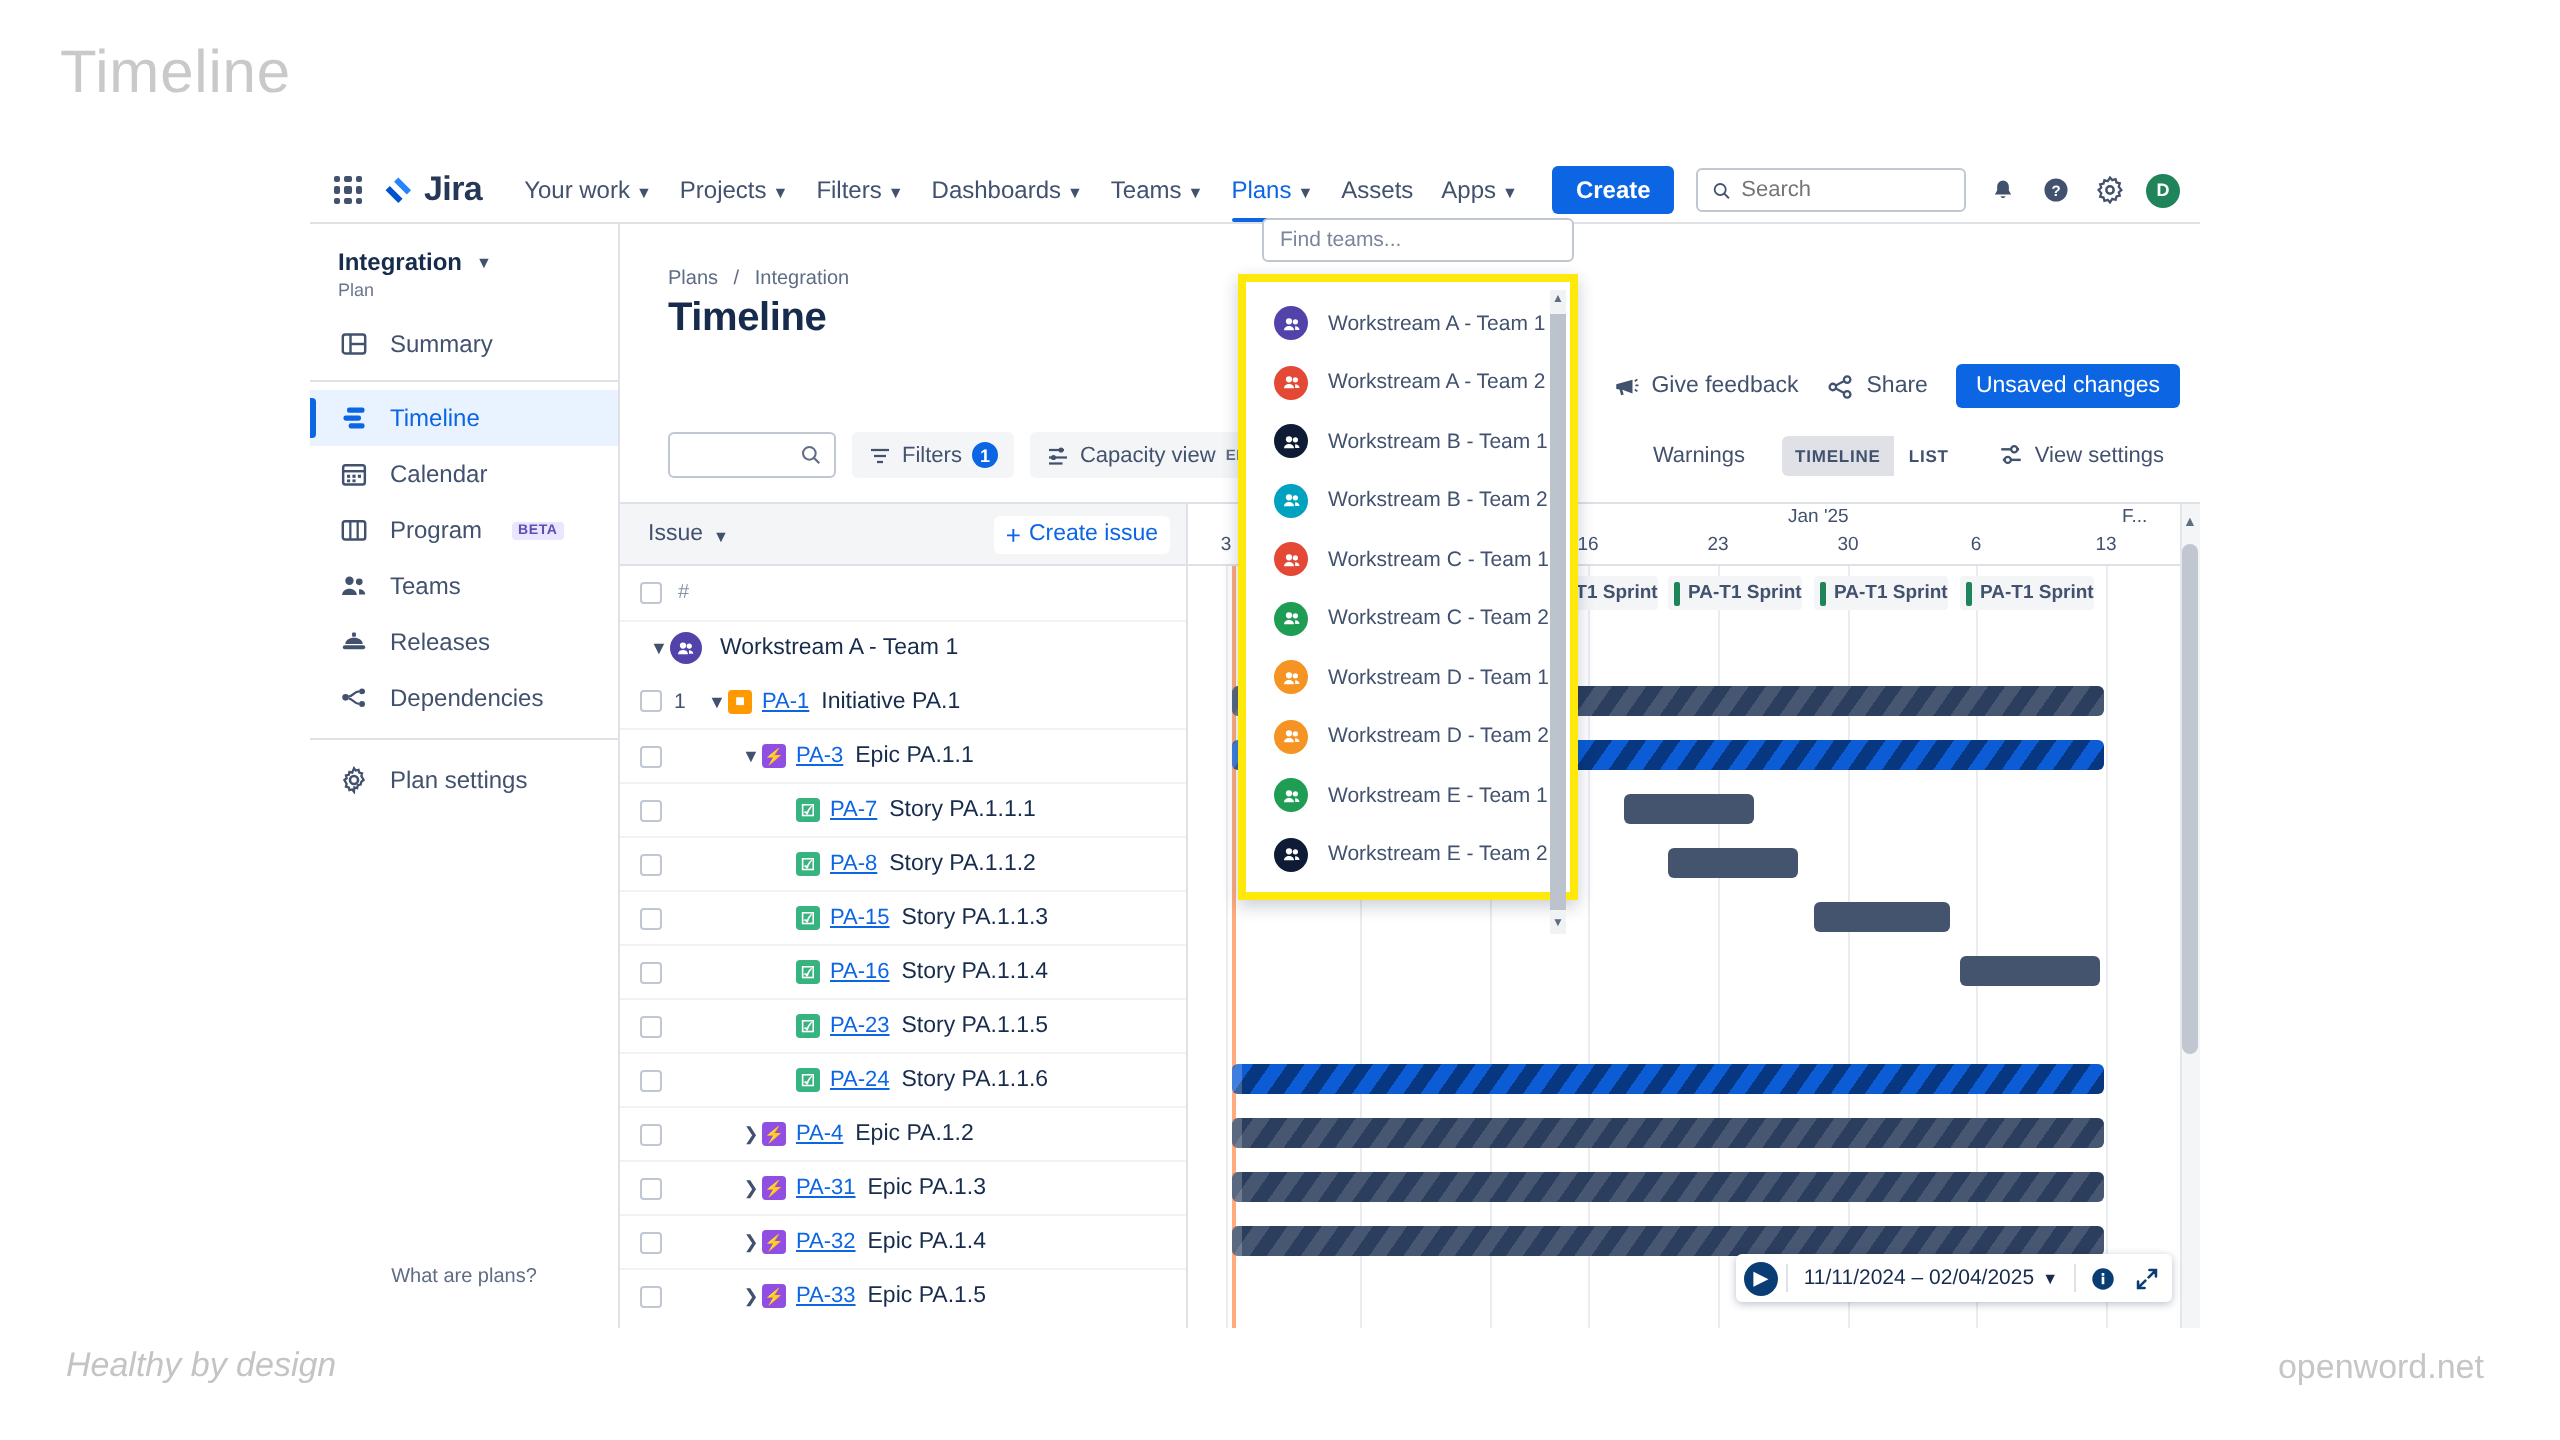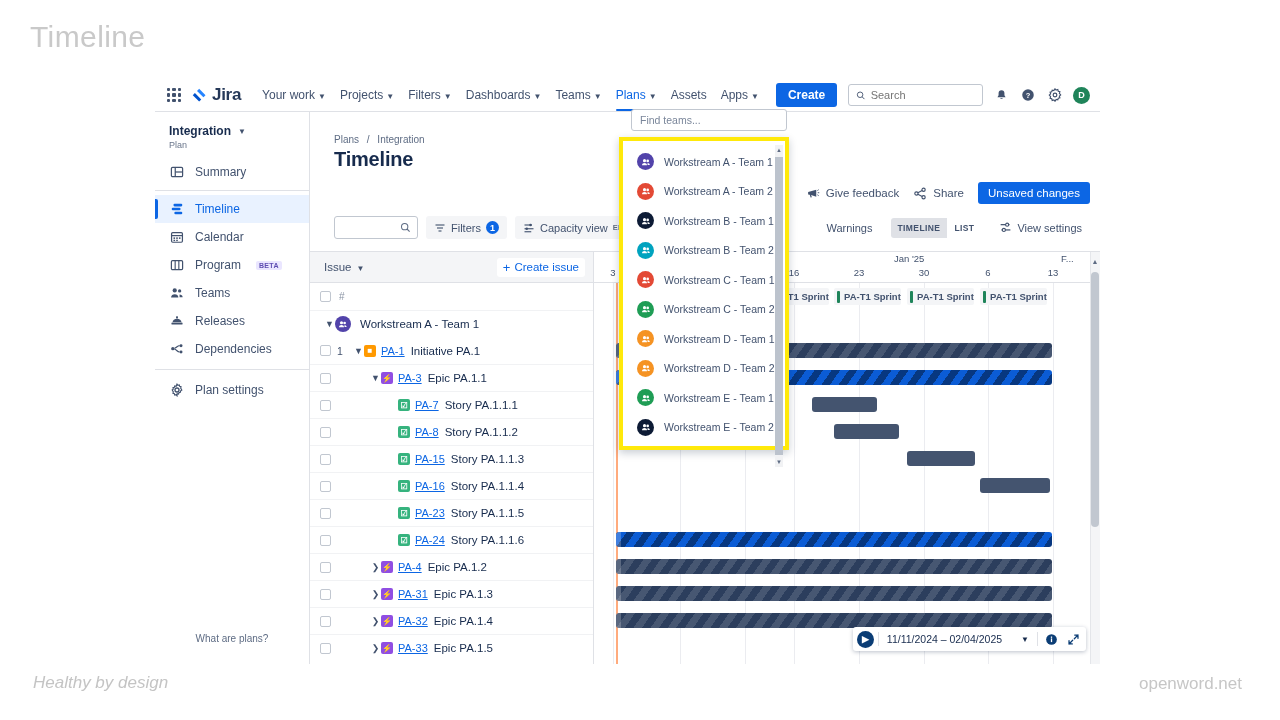--- a/index.html
+++ b/index.html
@@ -253,21 +253,21 @@
     position: absolute; right: 14px; bottom: 14px; height: 24px;
     background: #fff; border-radius: 3px; box-shadow: 0 1px 4px rgba(9,30,66,.28);
     display: flex; align-items: center; padding: 0 4px; gap: 4px; z-index: 6;
   }
   .ctl-round {
     width: 17px; height: 17px; border-radius: 50%; background: #0b3d75;
     color: #fff; display:flex; align-items:center; justify-content:center;
     font-size: 9px; cursor: pointer; font-weight:700;
   }
   #date-range { font-size: 10.5px; color: #172b4d; display:flex;
-    align-items:center; gap: 19px; cursor: pointer; padding: 0 4px; }
+    align-items:center; gap: 4px; cursor: pointer; padding: 0 4px; }
   .ctl-div { width:1px; height:14px; background:#dfe1e6; }
   .ctl-ico { width: 18px; height: 18px; display:flex; align-items:center;
     justify-content:center; cursor:pointer; color: #0b3d75; }
 
   
   #teams-dropdown {
     position: absolute; left: 453px; top: 30px; width: 170px; z-index: 20; margin-left: 11px;
   }
   #find-teams {
     width: 156px; height: 22px; border: 1px solid #c1c7d0; border-radius: 3px;

